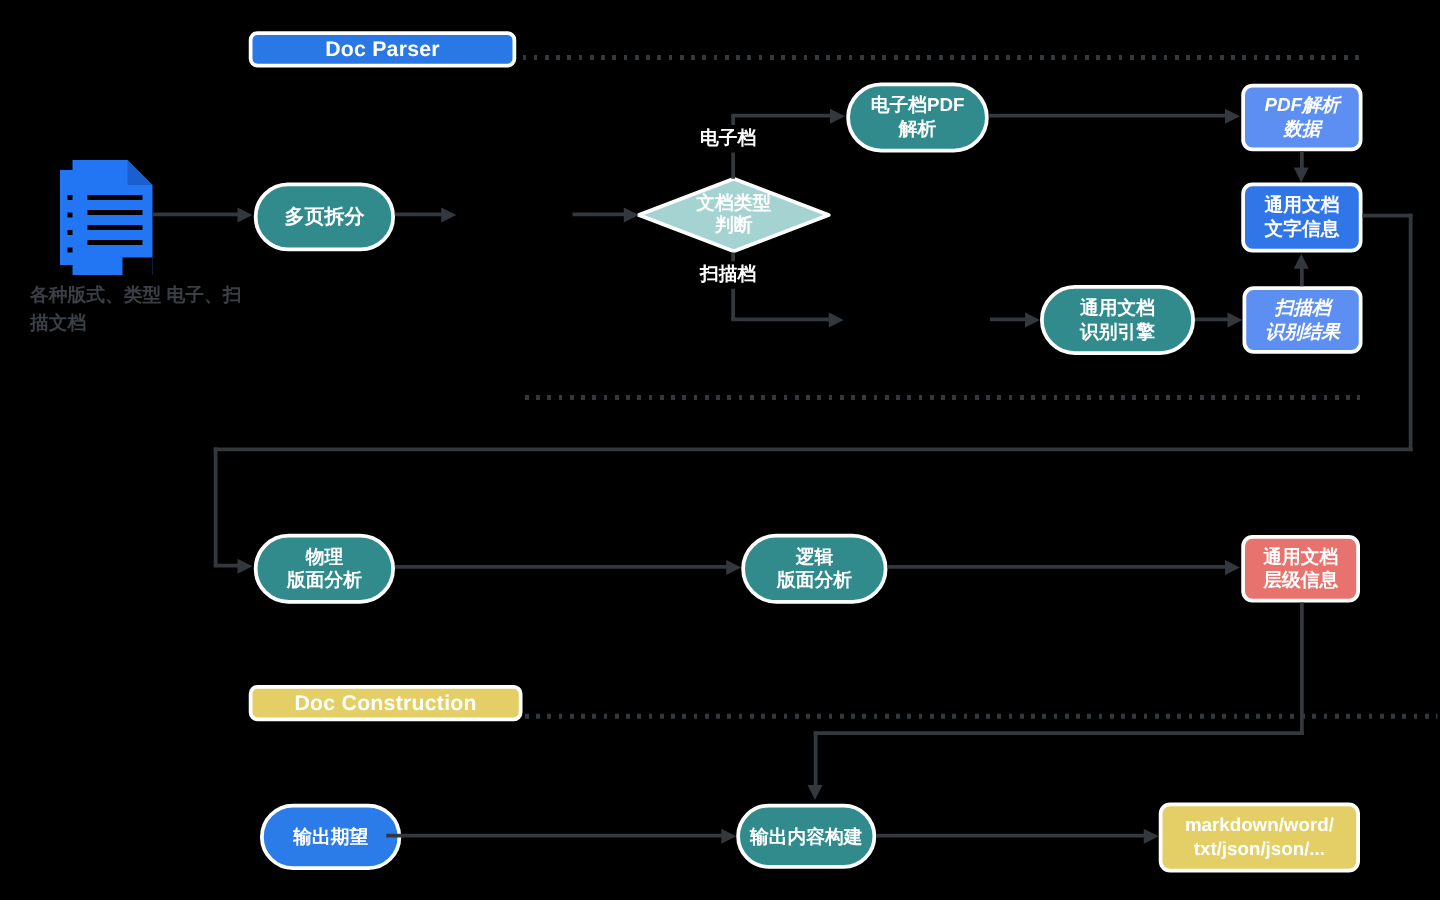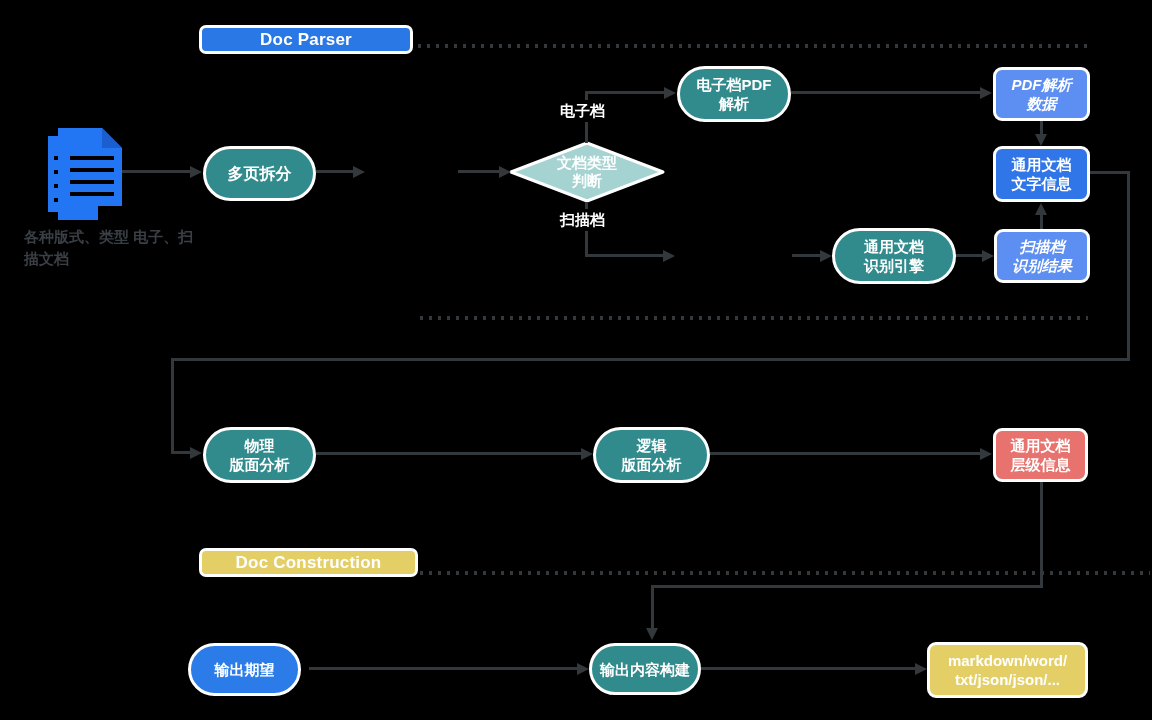--- a/index.html
+++ b/index.html
@@ -149,21 +149,21 @@
   <div class="node stadium teal" style="left:593px;top:427px;width:117px;height:56px;">
     <span>逻辑</span>
     <span>版面分析</span>
   </div>
 
   <div class="node rect salmonBg" style="left:993px;top:428px;width:95px;height:54px;">
     <span>通用文档</span>
     <span>层级信息</span>
   </div>
 
-  <div class="node stadium blueBright" style="left:188px;top:643px;width:113px;height:53px;font-size:15px;">
+  <div class="node stadium blueBright" style="left:208px;top:643px;width:113px;height:53px;font-size:15px;">
     <span>输出期望</span>
   </div>
 
   <div class="node stadium teal" style="left:589px;top:643px;width:112px;height:52px;font-size:15px;">
     <span>输出内容构建</span>
   </div>
 
   <div class="node rect yellowBg" style="left:927px;top:642px;width:161px;height:56px;">
     <span>markdown/word/</span>
     <span>txt/json/json/...</span>

